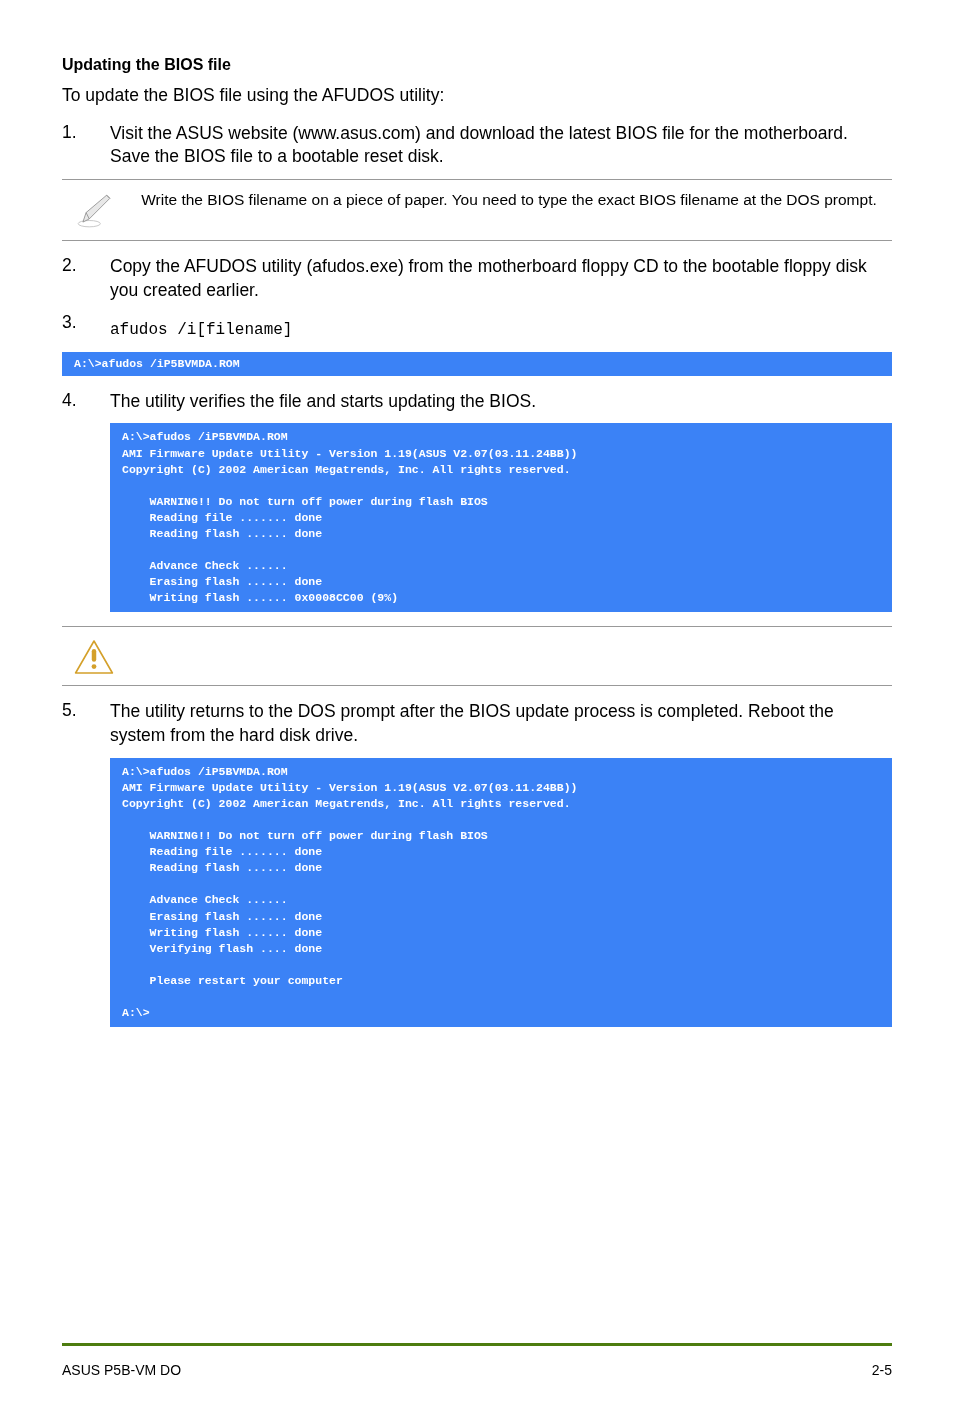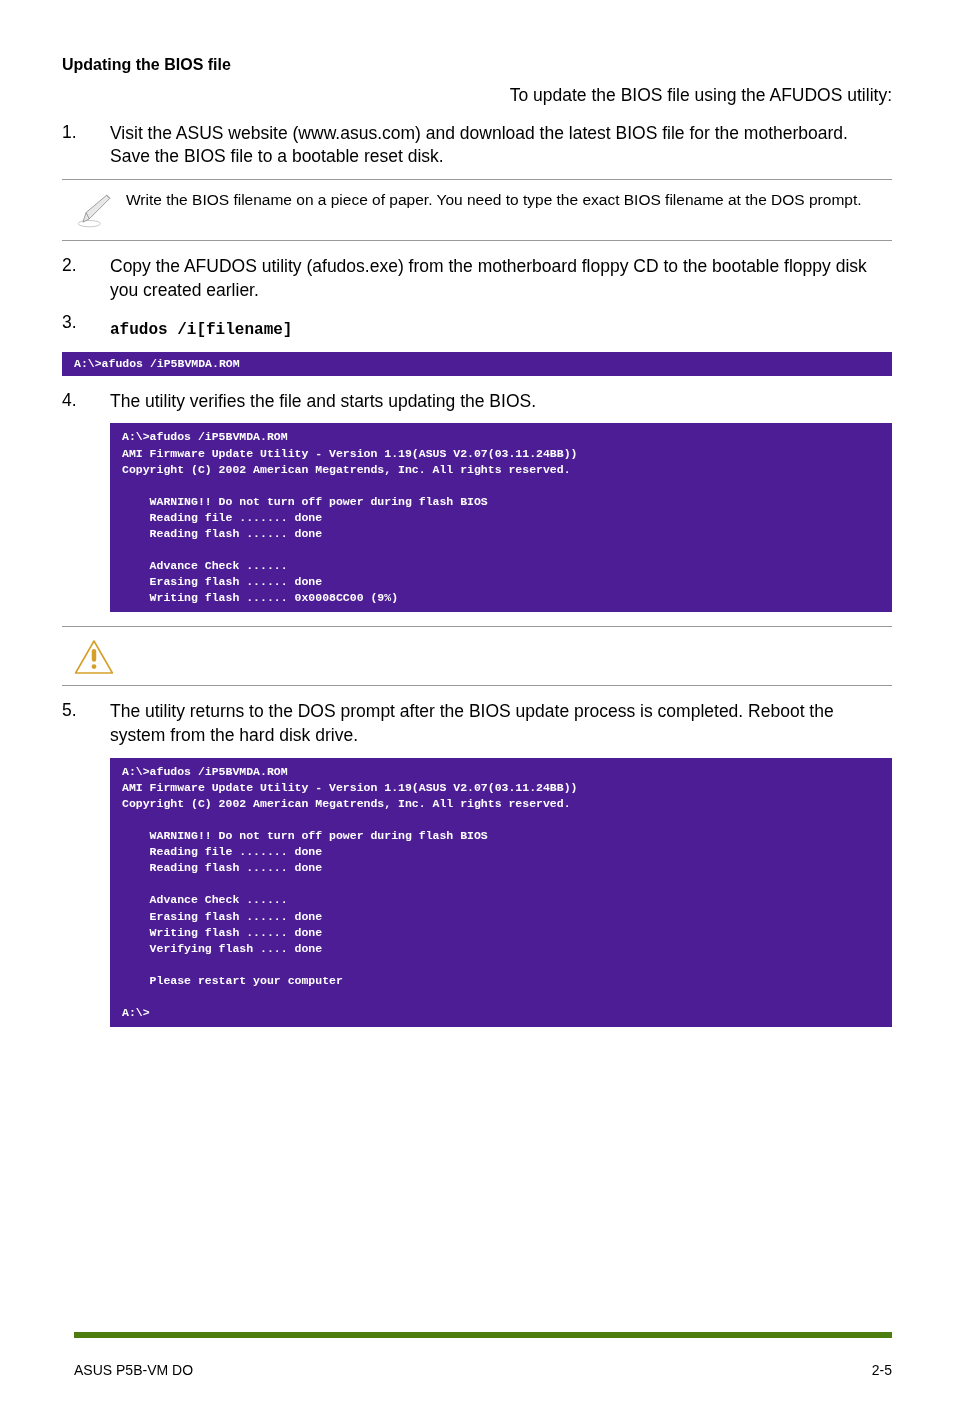--- a/index.html
+++ b/index.html
@@ -20,39 +20,38 @@
   .content { flex: 1; }
   .h2 {
     font-size: 16px;
     font-weight: bold;
     margin: 0 0 10px 0;
   }
   .body-text {
     font-size: 17.5px;
     margin: 0 0 14px 0;
     line-height: 1.35;
-    text-align: right;
   }
   .ol-item {
     display: flex;
     margin: 6px 0 10px 0;
   }
   .ol-num {
     width: 48px;
     flex-shrink: 0;
     font-size: 17.5px;
   }
   .ol-body {
     flex: 1;
     font-size: 17.5px;
     line-height: 1.35;
   }
   .code-inline {
     font-family: "Courier New", monospace;
-    font-weight: bold;
+    font-weight: normal;
     font-size: 16px;
     display: block;
     margin-top: 8px;
   }
   .note-box {
     display: flex;
     align-items: flex-start;
     border-top: 1px solid #999;
     border-bottom: 1px solid #999;
     margin: 10px 0 14px 48px;
@@ -64,44 +63,44 @@
     flex-shrink: 0;
     display: flex;
     align-items: flex-start;
     justify-content: center;
     padding-top: 2px;
   }
   .note-text {
     flex: 1;
     font-size: 15.5px;
     line-height: 1.35;
+    text-align: center;
   }
   .terminal {
-    background: #4c1d95;
+    background: #3b82f6;
     color: #fff;
     font-family: "Courier New", monospace;
     font-size: 11.5px;
     font-weight: bold;
     white-space: pre;
     padding: 6px 12px;
     margin: 8px 0 14px 48px;
     line-height: 1.4;
   }
   .terminal.small {
     padding: 4px 12px;
     margin-left: 0;
   }
   .footer {
     display: flex;
     justify-content: space-between;
-    border-top: 6px solid #4d7c0f;
-    padding-top: 24px;
+    border-top: 3px solid #4d7c0f;
+    padding-top: 16px;
     font-size: 14px;
     margin-top: 40px;
-    margin-left: 12px;
   }
   svg { display:block; }
 </style>
 </head>
 <body>
 
 <div class="page">
   <div class="content">
   <div class="h2">Updating the BIOS file</div>
   <p class="body-text">To update the BIOS file using the AFUDOS utility:</p>

